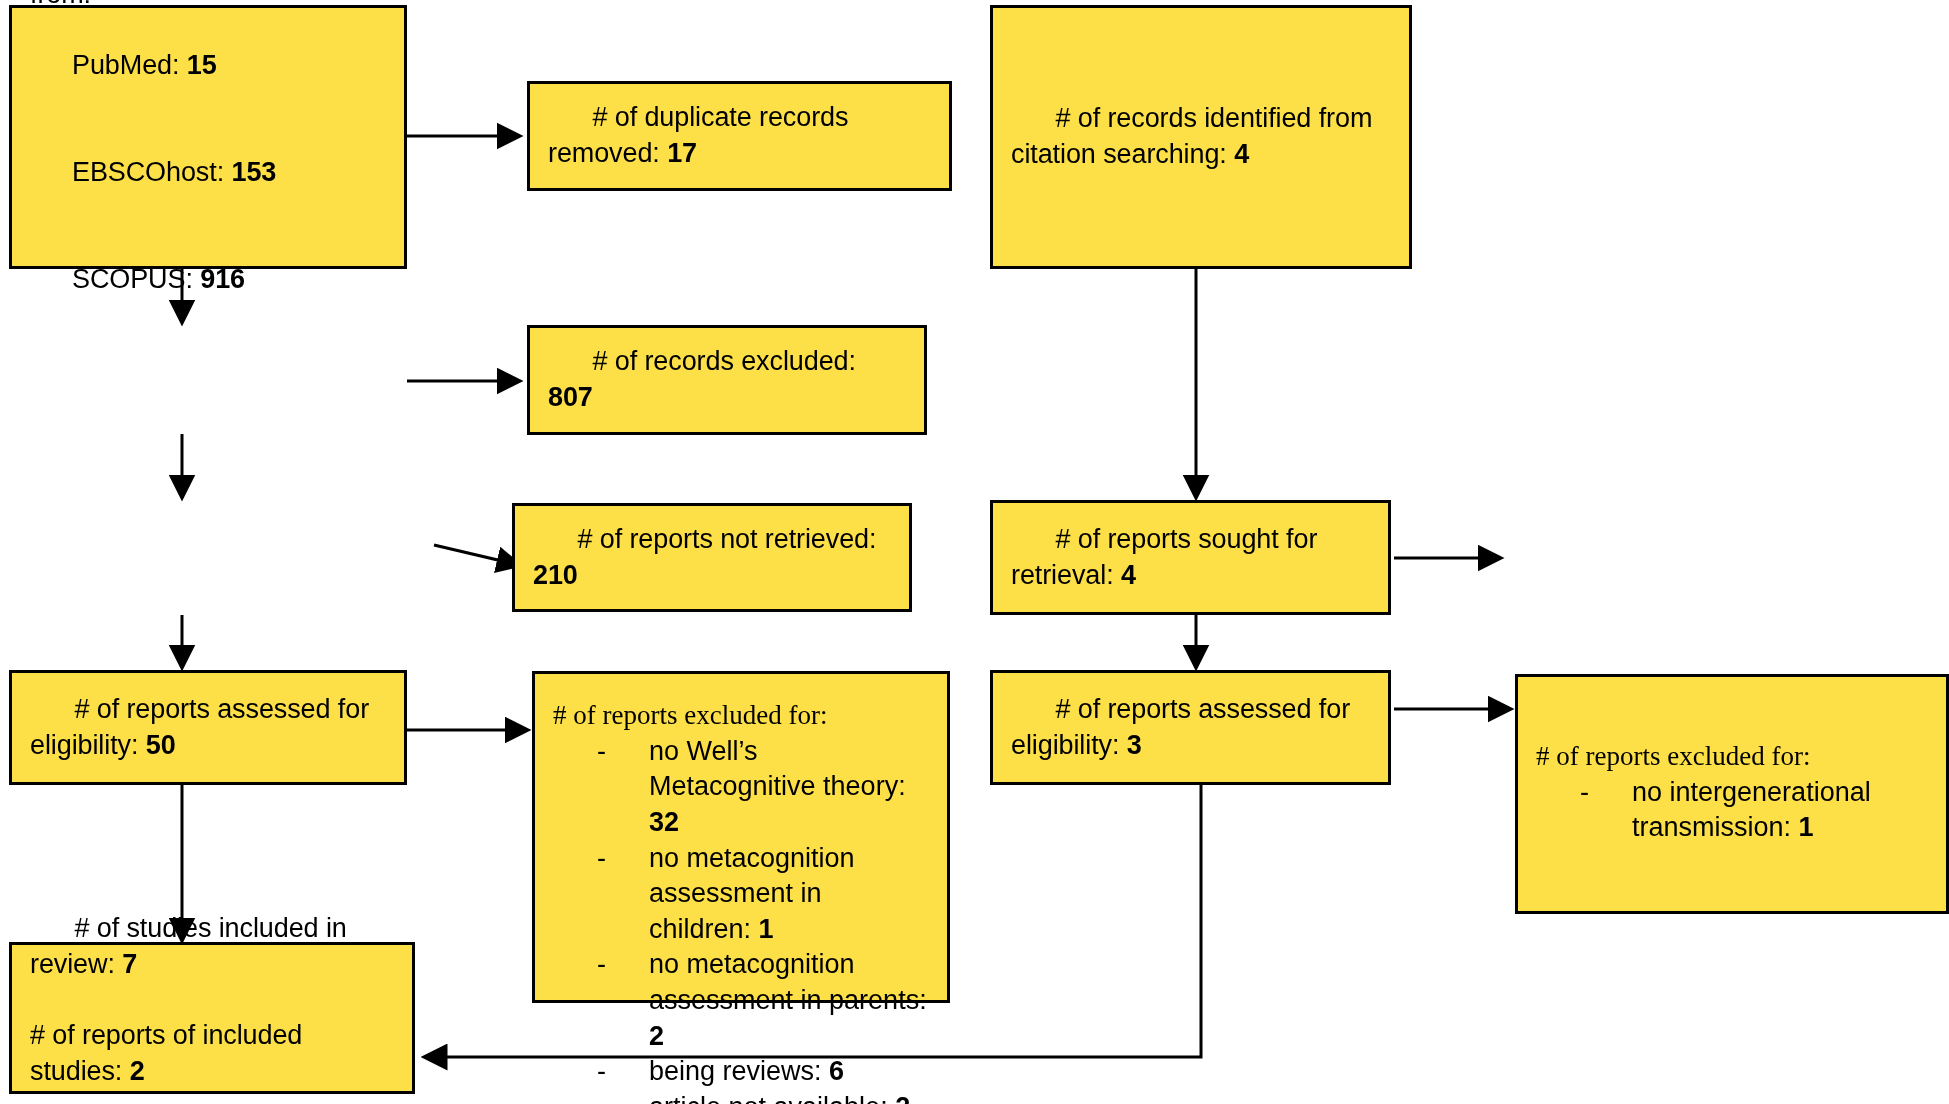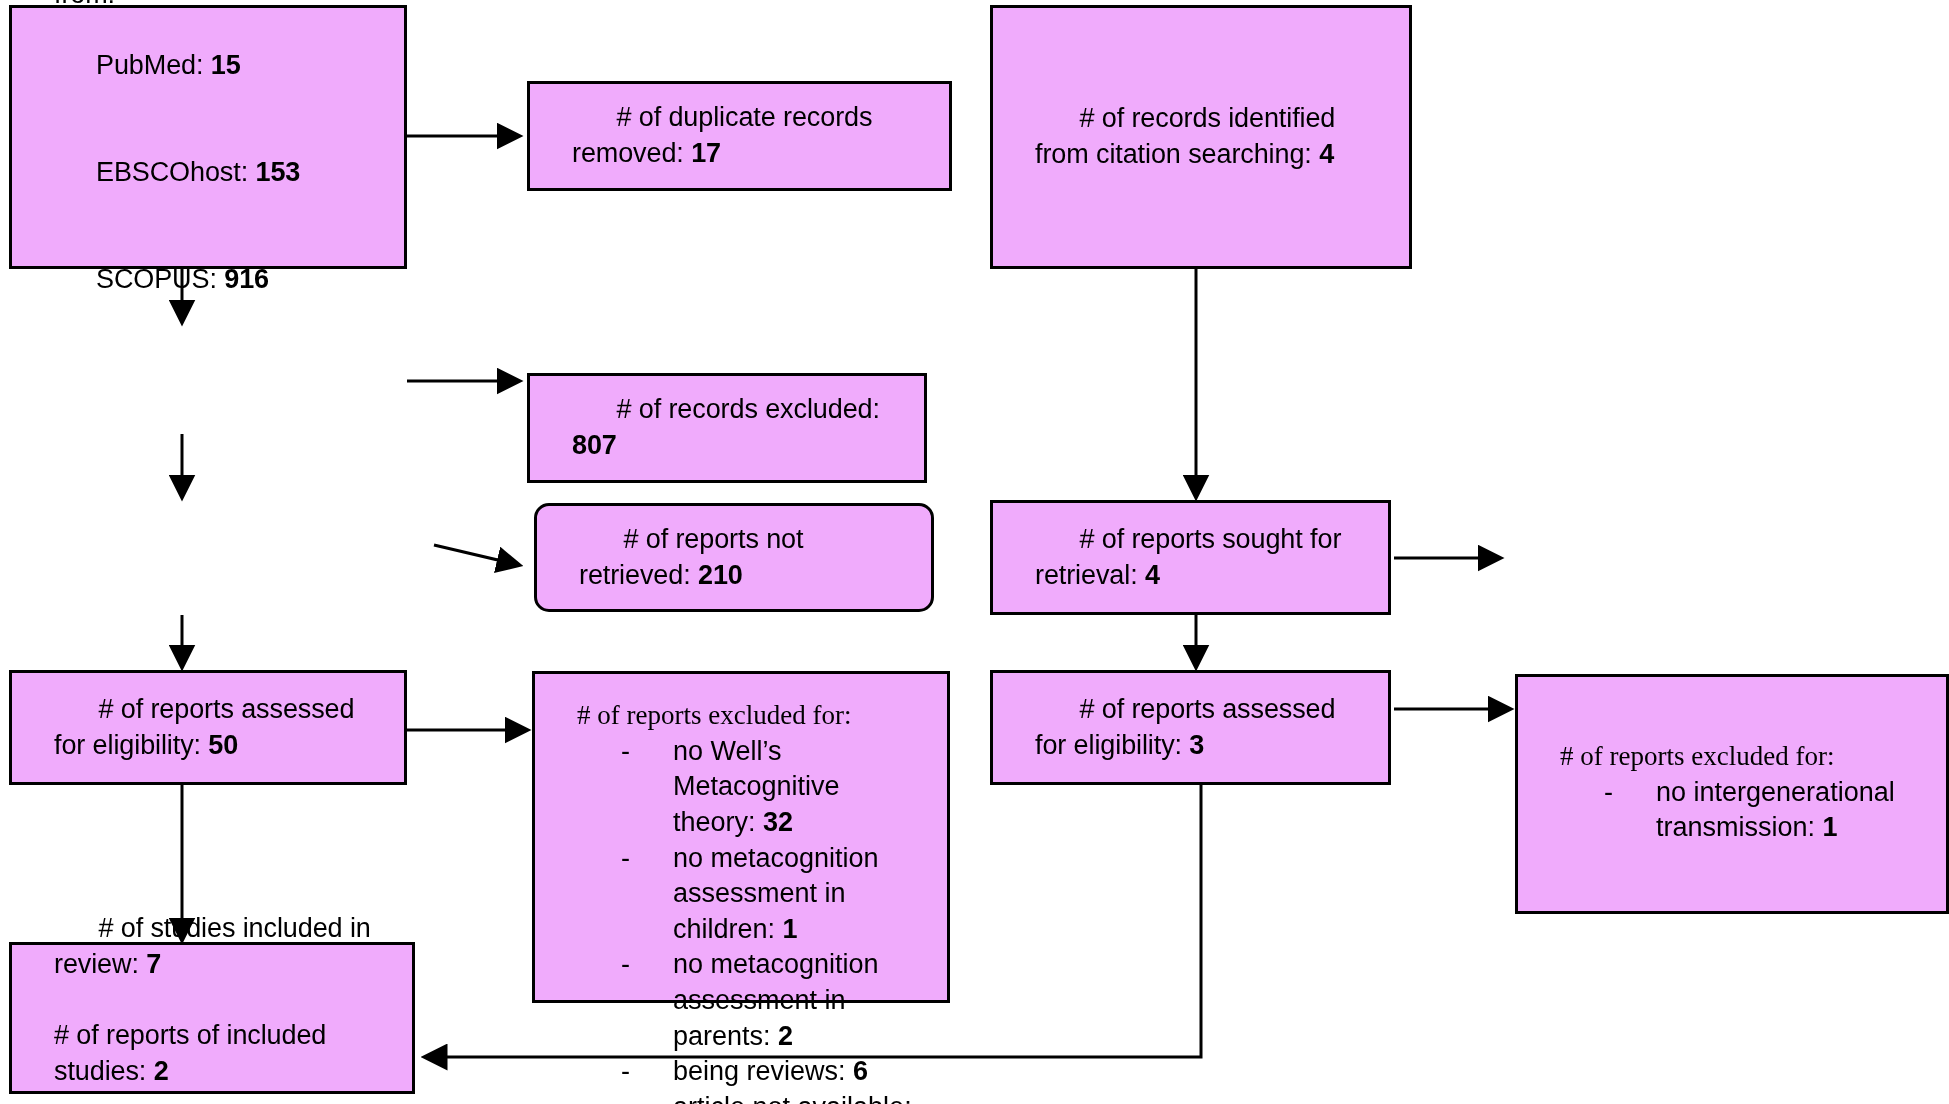--- a/index.html
+++ b/index.html
@@ -24,25 +24,24 @@
     left: 0;
     top: 0;
     width: 1949px;
     height: 1104px;
     pointer-events: none;
   }
   .node-box {
     position: absolute;
     box-sizing: border-box;
     border: 3px solid #000000;
-    background: #f0abfc;
+    background: #fde047;
     display: flex;
     flex-direction: column;
     justify-content: center;
-    padding-left: 24px;
   }
   .node-text {
     font-size: 27px;
     line-height: 1.32;
     padding: 0 18px;
     white-space: pre-wrap;
     letter-spacing: -0.1px;
   }
   .box-head {
     font-size: 27px;
@@ -155,28 +154,28 @@
     </div>
   </div>
 
   <div class="node-box" style="left:990px; top:5px; width:422px; height:264px;">
     <div class="node-text">
       <span># of records identified from citation searching:</span> <span class="b">4</span>
     </div>
   </div>
 
 
-  <div class="node-box" style="left:527px; top:325px; width:400px; height:110px;margin-top:48px;">
+  <div class="node-box" style="left:527px; top:325px; width:400px; height:110px;">
     <div class="node-text">
       <span># of records excluded:</span> <span class="b">807</span>
     </div>
   </div>
 
 
-  <div class="node-box" style="left:534px; top:503px; width:400px; height:109px;border-radius:15px;">
+  <div class="node-box" style="left:512px; top:503px; width:400px; height:109px;">
     <div class="node-text">
       <span># of reports not retrieved:</span> <span class="b">210</span>
     </div>
   </div>
 
   <div class="node-box" style="left:990px; top:500px; width:401px; height:115px;">
     <div class="node-text">
       <span># of reports sought for retrieval:</span> <span class="b">4</span>
     </div>
   </div>

